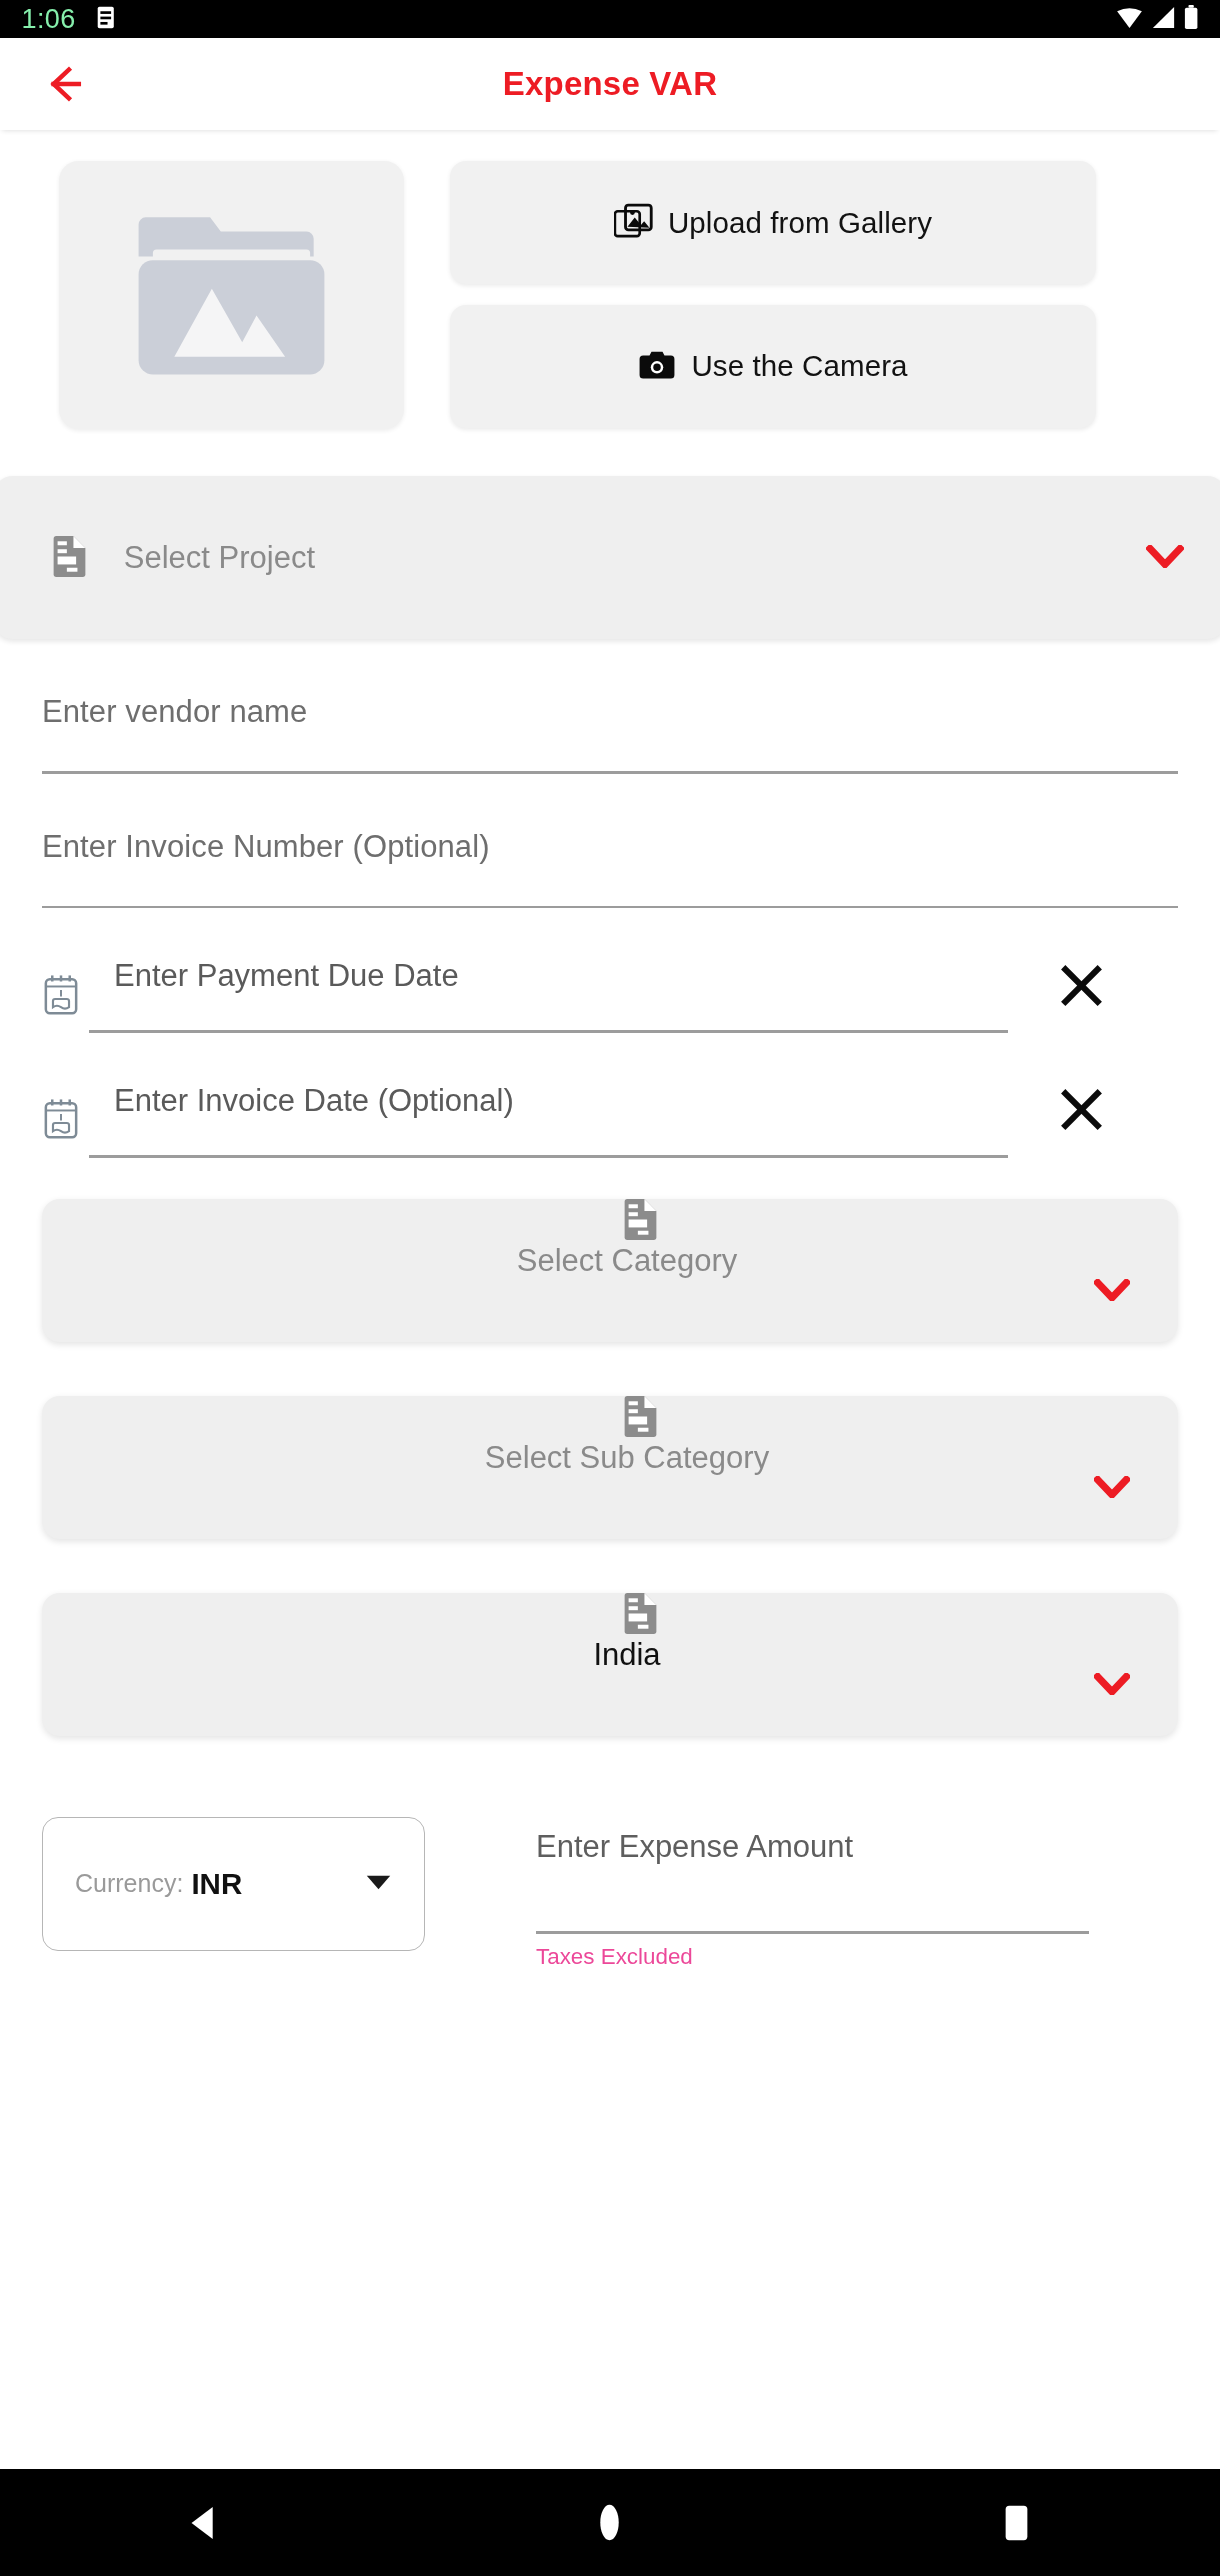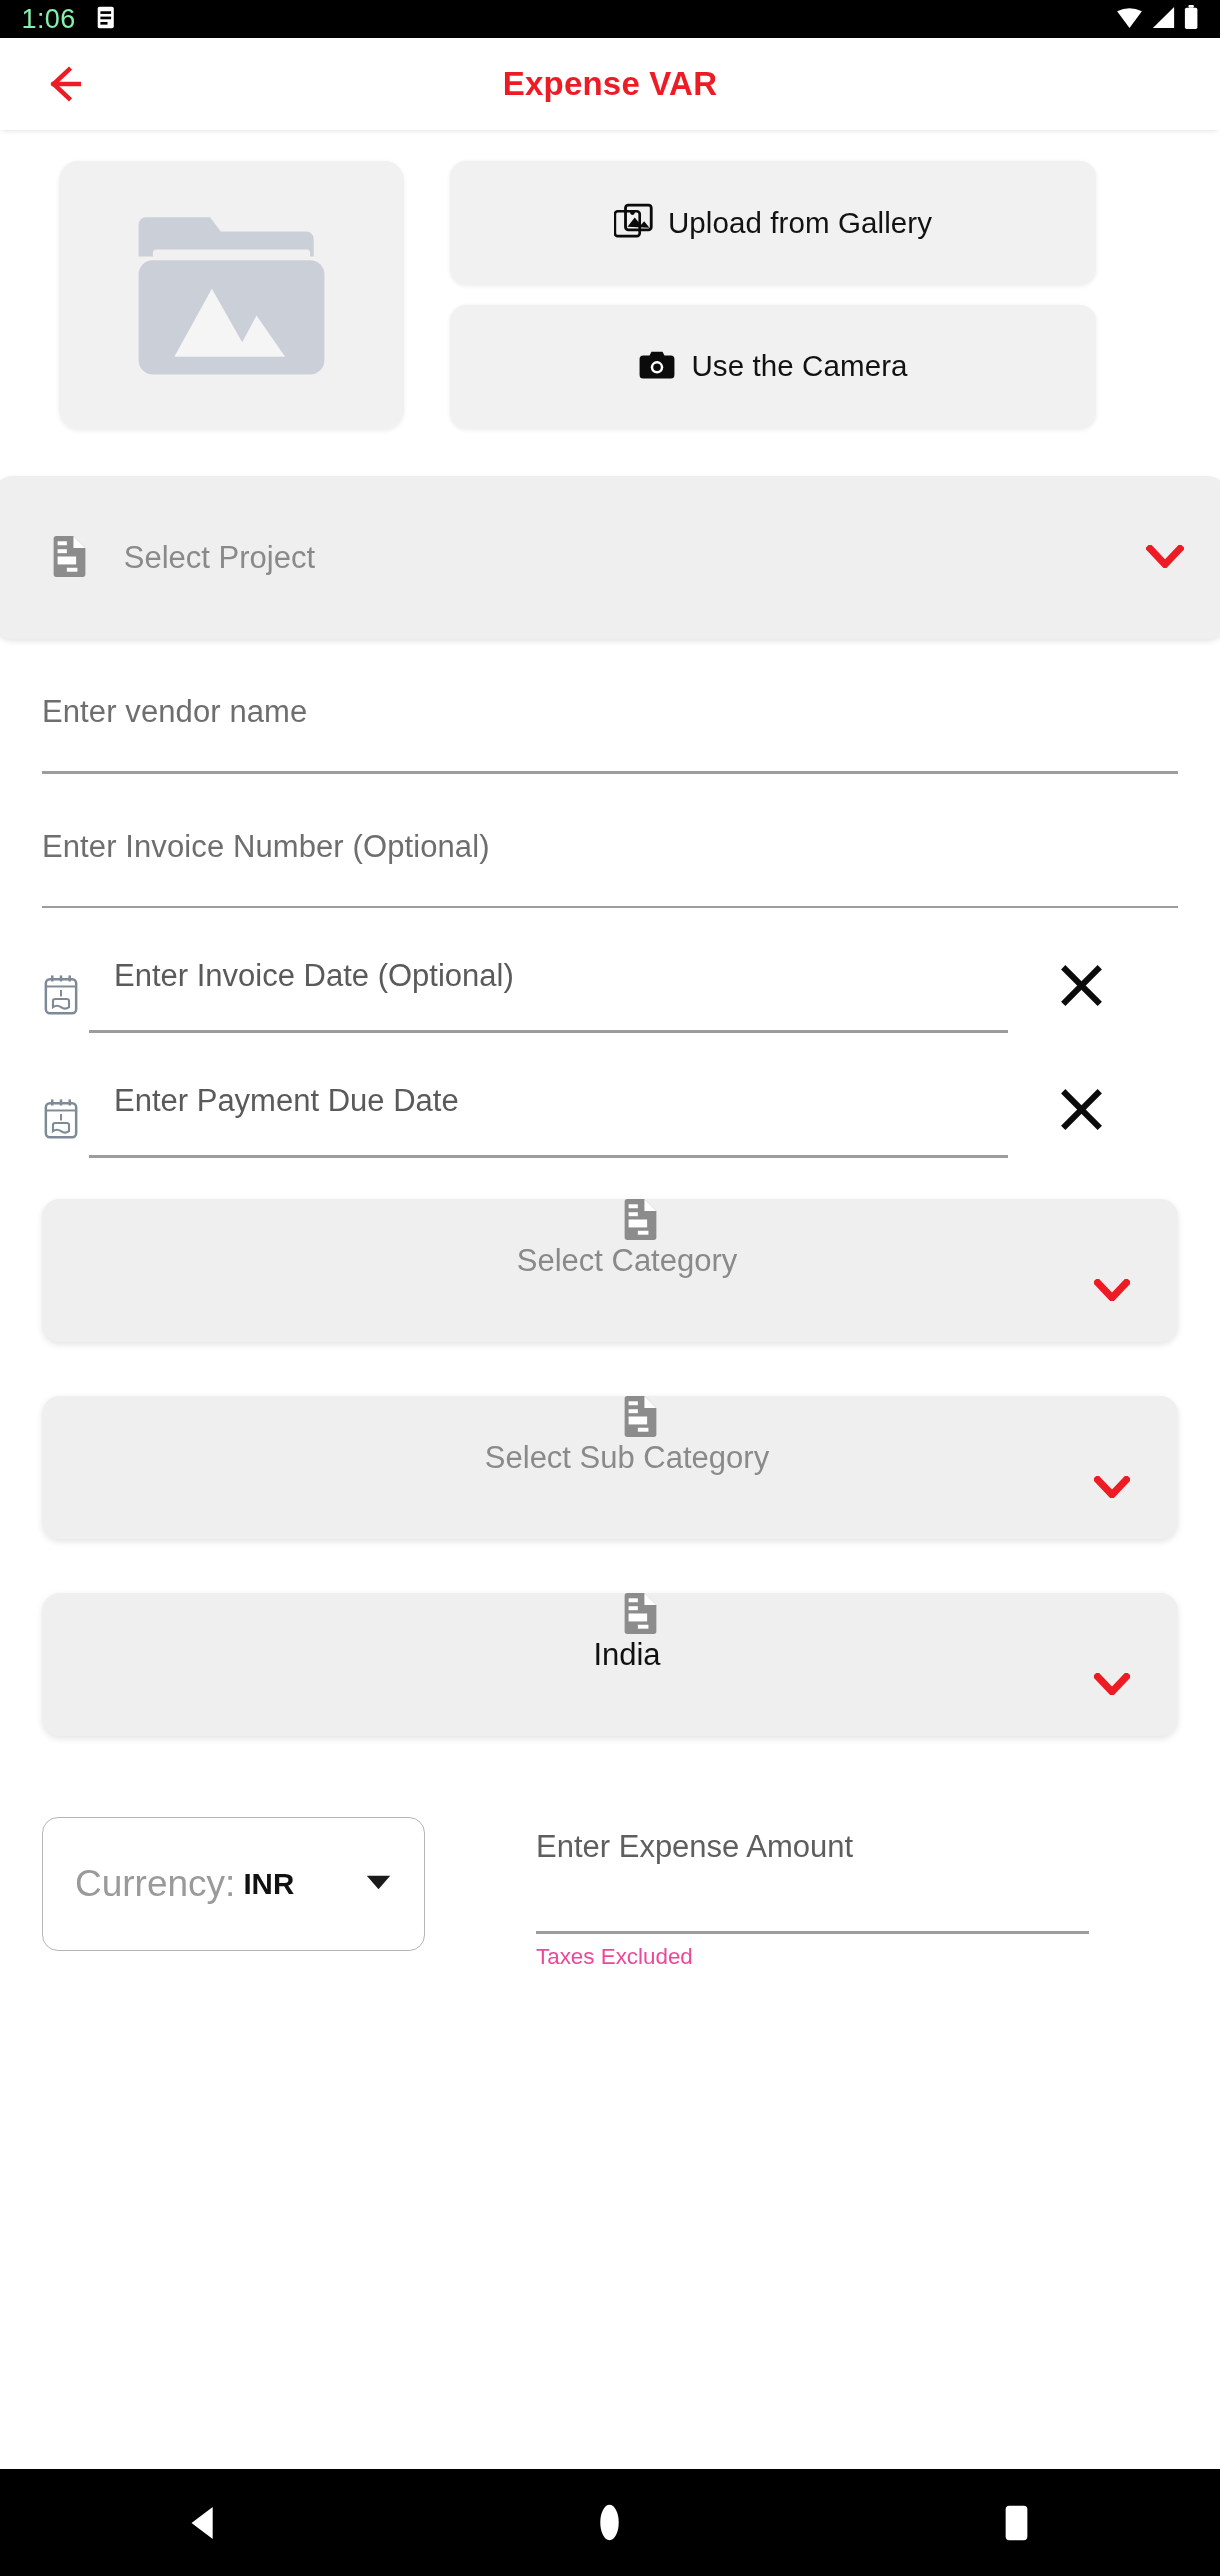--- a/index.html
+++ b/index.html
@@ -243,21 +243,21 @@
     border: 1.8px solid #B6B6B6;
     border-radius: 16px;
     display: flex;
     align-items: center;
     padding: 0 32px;
     background: #ffffff;
     cursor: pointer;
     flex: none;
   }
   #currency-label {
-    font-size: 37px;
+    font-size: 25px;
     color: #9A9A9A;
   }
   #currency-value {
     font-size: 29.5px;
     color: #111111;
     font-weight: 700;
     margin-left: 8px;
   }
   #currency-caret { margin-left: auto; }
 
@@ -407,20 +407,46 @@
     </div>
 
     <div class="text-field">
       <div class="placeholder">Enter vendor name</div>
       <div class="underline"></div>
     </div>
 
     <div class="text-field">
       <div class="placeholder">Enter Invoice Number (Optional)</div>
       <div class="underline"></div>
+    </div>
+
+    <div class="date-row">
+      <div class="date-inner">
+        <span>
+          <svg width="38" height="41" viewBox="0 0 21 23">
+            <rect x="2" y="3" width="17" height="19" rx="2.2" fill="none" stroke="#7E8B96" stroke-width="1.4"></rect>
+            <line x1="5.6" y1="0.8" x2="5.6" y2="4.2" stroke="#7E8B96" stroke-width="1.4"></line>
+            <line x1="10.5" y1="0.8" x2="10.5" y2="4.2" stroke="#7E8B96" stroke-width="1.4"></line>
+            <line x1="15.4" y1="0.8" x2="15.4" y2="4.2" stroke="#7E8B96" stroke-width="1.4"></line>
+            <line x1="2" y1="7" x2="19" y2="7" stroke="#7E8B96" stroke-width="1.1"></line>
+            <line x1="10.5" y1="9" x2="10.5" y2="12.6" stroke="#7E8B96" stroke-width="1.1"></line>
+            <path d="M6 18.6 q2.2 -1.6 4.5 0 q2.2 1.6 4.5 0 v-3.4 a1.2 1.2 0 0 0 -1.2 -1.2 h-6.6 a1.2 1.2 0 0 0 -1.2 1.2 z" fill="none" stroke="#7E8B96" stroke-width="1.2"></path>
+          </svg>
+        </span>
+        <div class="date-field-wrap">
+          <div class="placeholder">Enter Payment Due Date</div>
+          <div class="underline"></div>
+        </div>
+      </div>
+      <div class="clear-btn">
+        <svg width="43" height="43" viewBox="0 0 24 24">
+          <line x1="3" y1="3" x2="21" y2="21" stroke="#0B0B0B" stroke-width="3.4" stroke-linecap="square"></line>
+          <line x1="21" y1="3" x2="3" y2="21" stroke="#0B0B0B" stroke-width="3.4" stroke-linecap="square"></line>
+        </svg>
+      </div>
     </div>
 
     <div class="date-row">
       <div class="date-inner">
         <span>
           <svg width="38" height="41" viewBox="0 0 21 23">
             <rect x="2" y="3" width="17" height="19" rx="2.2" fill="none" stroke="#7E8B96" stroke-width="1.4"></rect>
             <line x1="5.6" y1="0.8" x2="5.6" y2="4.2" stroke="#7E8B96" stroke-width="1.4"></line>
             <line x1="10.5" y1="0.8" x2="10.5" y2="4.2" stroke="#7E8B96" stroke-width="1.4"></line>
             <line x1="15.4" y1="0.8" x2="15.4" y2="4.2" stroke="#7E8B96" stroke-width="1.4"></line>
@@ -435,46 +461,20 @@
         </div>
       </div>
       <div class="clear-btn">
         <svg width="43" height="43" viewBox="0 0 24 24">
           <line x1="3" y1="3" x2="21" y2="21" stroke="#0B0B0B" stroke-width="3.4" stroke-linecap="square"></line>
           <line x1="21" y1="3" x2="3" y2="21" stroke="#0B0B0B" stroke-width="3.4" stroke-linecap="square"></line>
         </svg>
       </div>
     </div>
 
-    <div class="date-row">
-      <div class="date-inner">
-        <span>
-          <svg width="38" height="41" viewBox="0 0 21 23">
-            <rect x="2" y="3" width="17" height="19" rx="2.2" fill="none" stroke="#7E8B96" stroke-width="1.4"></rect>
-            <line x1="5.6" y1="0.8" x2="5.6" y2="4.2" stroke="#7E8B96" stroke-width="1.4"></line>
-            <line x1="10.5" y1="0.8" x2="10.5" y2="4.2" stroke="#7E8B96" stroke-width="1.4"></line>
-            <line x1="15.4" y1="0.8" x2="15.4" y2="4.2" stroke="#7E8B96" stroke-width="1.4"></line>
-            <line x1="2" y1="7" x2="19" y2="7" stroke="#7E8B96" stroke-width="1.1"></line>
-            <line x1="10.5" y1="9" x2="10.5" y2="12.6" stroke="#7E8B96" stroke-width="1.1"></line>
-            <path d="M6 18.6 q2.2 -1.6 4.5 0 q2.2 1.6 4.5 0 v-3.4 a1.2 1.2 0 0 0 -1.2 -1.2 h-6.6 a1.2 1.2 0 0 0 -1.2 1.2 z" fill="none" stroke="#7E8B96" stroke-width="1.2"></path>
-          </svg>
-        </span>
-        <div class="date-field-wrap">
-          <div class="placeholder">Enter Payment Due Date</div>
-          <div class="underline"></div>
-        </div>
-      </div>
-      <div class="clear-btn">
-        <svg width="43" height="43" viewBox="0 0 24 24">
-          <line x1="3" y1="3" x2="21" y2="21" stroke="#0B0B0B" stroke-width="3.4" stroke-linecap="square"></line>
-          <line x1="21" y1="3" x2="3" y2="21" stroke="#0B0B0B" stroke-width="3.4" stroke-linecap="square"></line>
-        </svg>
-      </div>
-    </div>
-
     <div class="gap-46"></div>
 
     <div class="card-select">
       <span class="doc-ic">
         <svg width="35" height="41" viewBox="0 0 26 31">
           <path d="M3 0 h13 l9 9 v20 a2 2 0 0 1 -2 2 h-20 a2 2 0 0 1 -2 -2 v-27 a2 2 0 0 1 2 -2 z" fill="#8C8C8C"></path>
           <path d="M16 0 l9 9 h-9 z" fill="#ffffff"></path>
           <rect x="4" y="4" width="7" height="3" fill="#ffffff"></rect>
           <rect x="4" y="10" width="7" height="3" fill="#ffffff"></rect>
           <rect x="4" y="15.5" width="14" height="6" fill="#ffffff"></rect>

